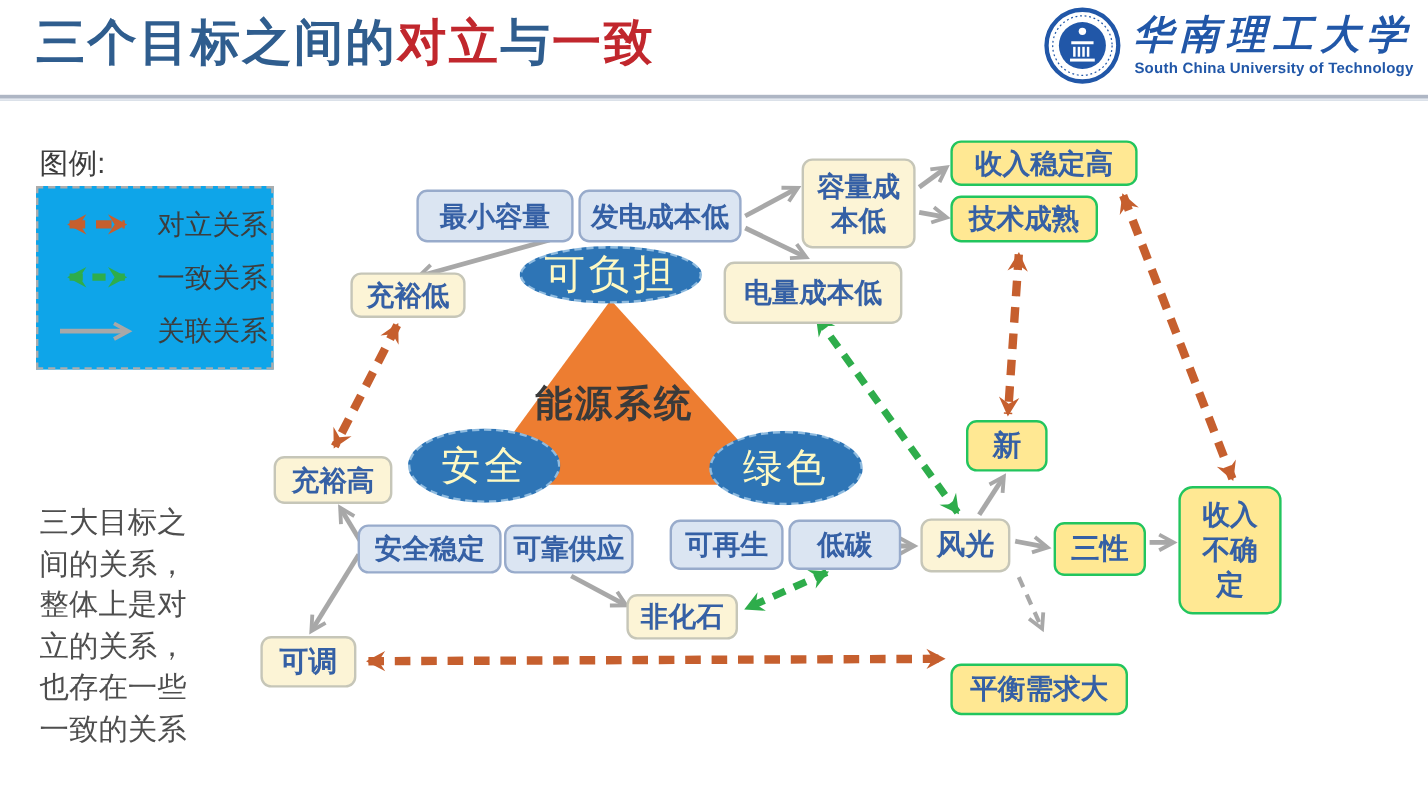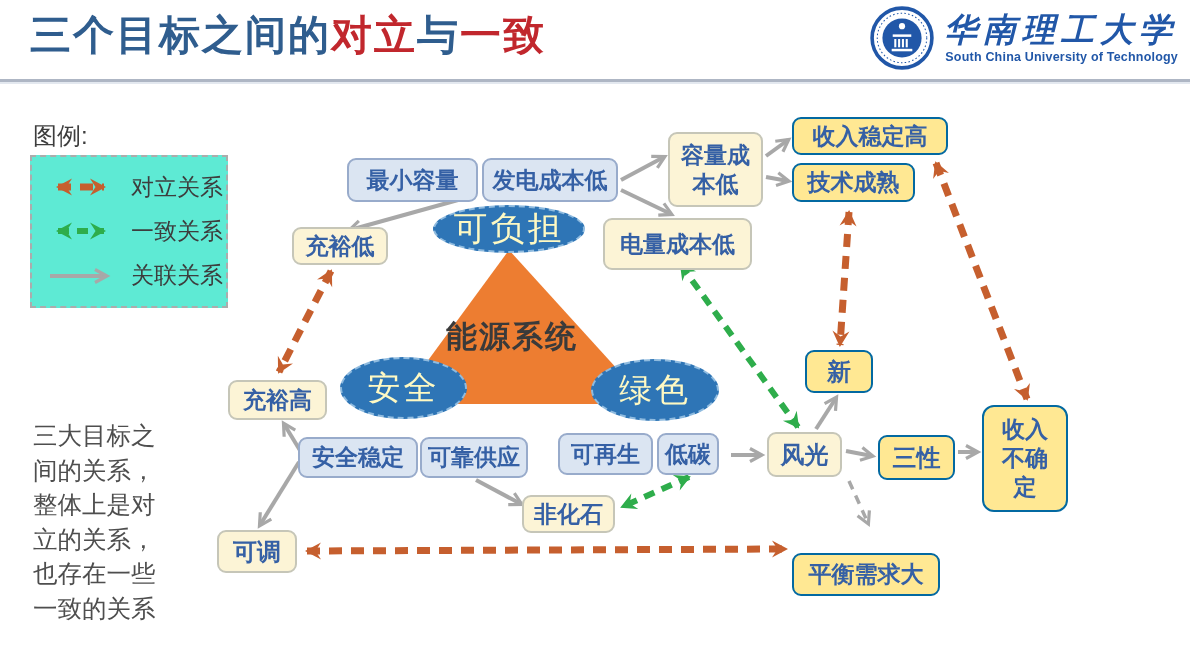--- a/index.html
+++ b/index.html
@@ -14,21 +14,21 @@
   .logo{position:absolute;right:12px;top:5px;display:flex;align-items:center;gap:9px;z-index:5;}
   .logo-seal{flex:none;}
   .logo-text{display:flex;flex-direction:column;align-items:flex-end;}
   .logo-cn{font-family:"Liberation Serif","DejaVu Serif",serif;font-style:italic;font-weight:bold;
            font-size:33px;color:#2157A8;letter-spacing:6px;line-height:1.1;}
   .logo-en{font-size:12.5px;font-weight:bold;color:#2157A8;letter-spacing:0.2px;margin-top:1px;}
 
   
   .legend-label{position:absolute;left:33px;top:120px;font-size:24px;color:#3D3D3D;z-index:5;}
   .legend-box{position:absolute;left:30px;top:155px;width:198px;height:153px;box-sizing:border-box;
-              border:2px dashed #ACACAC;background:#5eead4;padding:8px 12px;display:flex;
+              border:2px dashed #ACACAC;background:#0ea5e9;padding:8px 12px;display:flex;
               flex-direction:column;justify-content:space-around;z-index:5;}
   .legend-row{display:flex;align-items:center;gap:13px;}
   .legend-row .lbl{font-size:23px;color:#3D3D3D;white-space:nowrap;}
   svg.legend-arrow{width:74px;height:22px;flex:none;}
 
   
   .note{position:absolute;left:33px;top:419px;font-size:24.5px;line-height:34.5px;color:#4E4E4E;
         white-space:pre-line;z-index:5;}
 
   
@@ -37,34 +37,34 @@
   .edge-consistency{stroke:#2EAD4B;stroke-width:6;stroke-dasharray:11 8;fill:none;}
   .edge-association{stroke:#A8A8A8;stroke-width:4;fill:none;}
   .edge-association_dashed{stroke:#A8A8A8;stroke-width:3.5;stroke-dasharray:9 7;fill:none;}
 
   
   .node{position:absolute;display:flex;align-items:center;justify-content:center;text-align:center;
         font-weight:bold;font-size:23px;border-radius:9px;box-sizing:border-box;
         white-space:pre-line;line-height:1.25;z-index:2;color:#3560A5;}
   .node.blue{background:#DBE5F2;border:2px solid #98ABCB;}
   .node.pale{background:#FCF4D6;border:2px solid #C6C6B8;}
-  .node.gold{background:#FFE893;border:2px solid #0369a1;}
+  .node.gold{background:#FFE893;border:2px solid #22c55e;}
 
   #n-min-capacity{left:347px;top:158px;width:131px;height:44px;}
   #n-gen-cost-low{left:482px;top:158px;width:136px;height:44px;}
   #n-capacity-cost-low{left:668px;top:132px;width:95px;height:75px;}
   #n-income-stable-high{left:792px;top:117px;width:156px;height:38px;}
   #n-tech-mature{left:792px;top:163px;width:123px;height:39px;}
   #n-energy-cost-low{left:603px;top:218px;width:149px;height:52px;}
   #n-adequacy-low{left:292px;top:227px;width:96px;height:38px;}
   #n-adequacy-high{left:228px;top:380px;width:99px;height:40px;}
   #n-safe-stable{left:298px;top:437px;width:120px;height:41px;}
   #n-reliable-supply{left:420px;top:437px;width:108px;height:41px;}
   #n-renewable{left:558px;top:433px;width:95px;height:42px;}
-  #n-low-carbon{left:657px;top:433px;width:62px;height:42px;}
+  #n-low-carbon{left:657px;top:433px;width:94px;height:42px;}
   #n-wind-solar{left:767px;top:432px;width:75px;height:45px;font-size:24px;}
   #n-three-traits{left:878px;top:435px;width:77px;height:45px;font-size:24px;}
   #n-income-uncertain{left:982px;top:405px;width:86px;height:107px;border-radius:12px;}
   #n-new{left:805px;top:350px;width:68px;height:43px;font-size:24px;}
   #n-non-fossil{left:522px;top:495px;width:93px;height:38px;}
   #n-adjustable{left:217px;top:530px;width:80px;height:43px;font-size:24px;}
   #n-balance-demand{left:792px;top:530px;width:148px;height:43px;margin-top:23px;}
 
   
   .goal{position:absolute;background:#2E75B6;border:2.5px dashed #8FBBDF;border-radius:50%;

